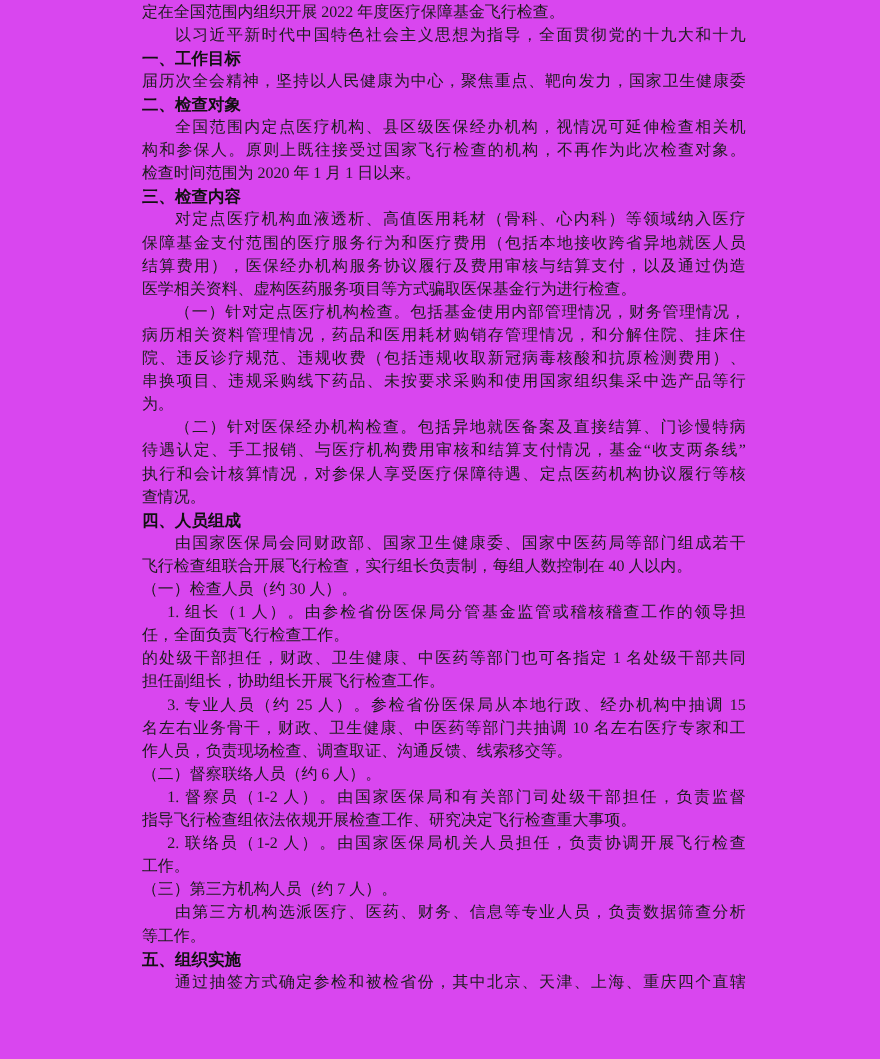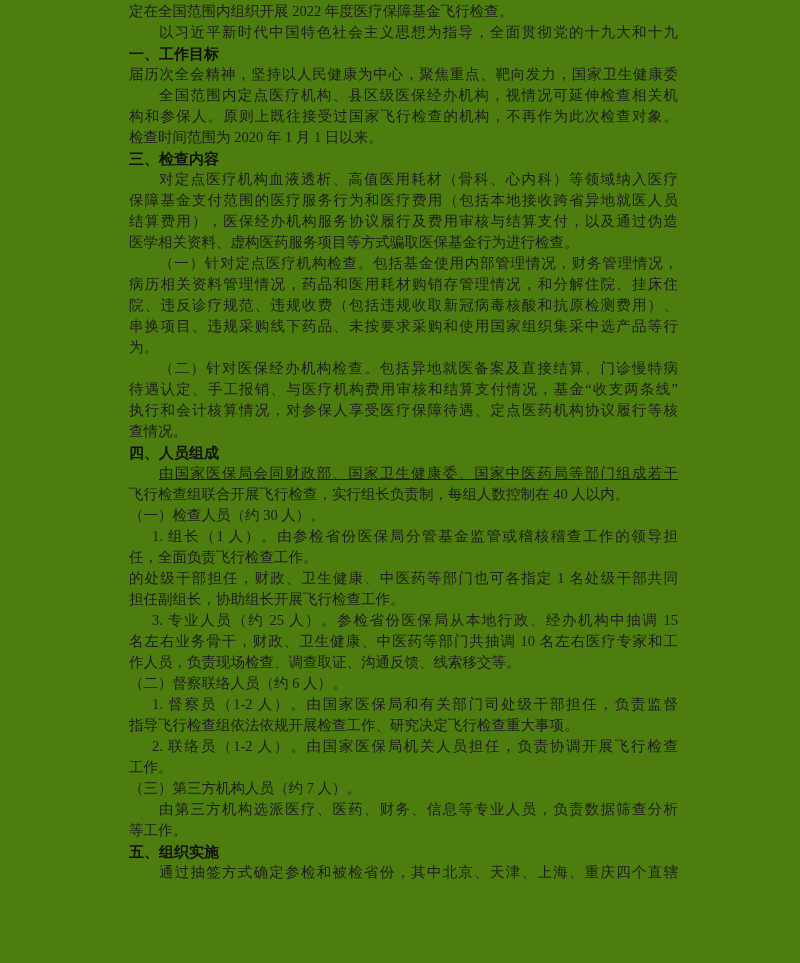--- a/index.html
+++ b/index.html
@@ -4,21 +4,21 @@
 <style>
   html, body {
     margin: 0;
     padding: 0;
     background: #ffffff;
   }
   .page {
     position: relative;
     width: 800px;
     height: 963px;
-    background: #4d7c0f;
+    background: #d946ef;
     overflow: hidden;
   }
   .doc-text {
     position: absolute;
     left: 129px;
     top: 1px;
     width: 549px;
   }
   .line {
     height: 21px;
@@ -43,39 +43,40 @@
 </style>
 </head>
 <body style="background: rgb(255, 255, 255);">
 
 <div class="page">
   <div class="doc-text" style="color: rgb(29, 29, 29);">
       <div class="line" style="text-indent: 0px;">定在全国范围内组织开展 2022 年度医疗保障基金飞行检查。</div>
       <div class="line full" style="text-indent: 30px;">以习近平新时代中国特色社会主义思想为指导，全面贯彻党的十九大和十九</div>
       <div class="line heading" style="text-indent: 0px;">一、工作目标</div>
       <div class="line full" style="text-indent: 0px;">届历次全会精神，坚持以人民健康为中心，聚焦重点、靶向发力，国家卫生健康委</div>
+      <div class="line heading" style="text-indent: 0px;">二、检查对象</div>
       <div class="line full" style="text-indent: 30px;">全国范围内定点医疗机构、县区级医保经办机构，视情况可延伸检查相关机</div>
       <div class="line full" style="text-indent: 0px;">构和参保人。原则上既往接受过国家飞行检查的机构，不再作为此次检查对象。</div>
       <div class="line" style="text-indent: 0px;">检查时间范围为 2020 年 1 月 1 日以来。</div>
       <div class="line heading" style="text-indent: 0px;">三、检查内容</div>
       <div class="line full" style="text-indent: 30px;">对定点医疗机构血液透析、高值医用耗材（骨科、心内科）等领域纳入医疗</div>
       <div class="line full" style="text-indent: 0px;">保障基金支付范围的医疗服务行为和医疗费用（包括本地接收跨省异地就医人员</div>
       <div class="line full" style="text-indent: 0px;">结算费用），医保经办机构服务协议履行及费用审核与结算支付，以及通过伪造</div>
       <div class="line" style="text-indent: 0px;">医学相关资料、虚构医药服务项目等方式骗取医保基金行为进行检查。</div>
       <div class="line full" style="text-indent: 30px;">（一）针对定点医疗机构检查。包括基金使用内部管理情况，财务管理情况，</div>
       <div class="line full" style="text-indent: 0px;">病历相关资料管理情况，药品和医用耗材购销存管理情况，和分解住院、挂床住</div>
       <div class="line full" style="text-indent: 0px;">院、违反诊疗规范、违规收费（包括违规收取新冠病毒核酸和抗原检测费用）、</div>
       <div class="line full" style="text-indent: 0px;">串换项目、违规采购线下药品、未按要求采购和使用国家组织集采中选产品等行</div>
       <div class="line" style="text-indent: 0px;">为。</div>
       <div class="line full" style="text-indent: 30px;">（二）针对医保经办机构检查。包括异地就医备案及直接结算、门诊慢特病</div>
       <div class="line full" style="text-indent: 0px;">待遇认定、手工报销、与医疗机构费用审核和结算支付情况，基金“收支两条线”</div>
       <div class="line full" style="text-indent: 0px;">执行和会计核算情况，对参保人享受医疗保障待遇、定点医药机构协议履行等核</div>
       <div class="line" style="text-indent: 0px;">查情况。</div>
       <div class="line heading" style="text-indent: 0px;">四、人员组成</div>
-      <div class="line full" style="text-indent: 30px; text-decoration: underline;">由国家医保局会同财政部、国家卫生健康委、国家中医药局等部门组成若干</div>
+      <div class="line full" style="text-indent: 30px;">由国家医保局会同财政部、国家卫生健康委、国家中医药局等部门组成若干</div>
       <div class="line" style="text-indent: 0px;">飞行检查组联合开展飞行检查，实行组长负责制，每组人数控制在 40 人以内。</div>
       <div class="line" style="text-indent: 0px;">（一）检查人员（约 30 人）。</div>
       <div class="line full" style="text-indent: 23px;">1. 组长（1 人）。由参检省份医保局分管基金监管或稽核稽查工作的领导担</div>
       <div class="line" style="text-indent: 0px;">任，全面负责飞行检查工作。</div>
       <div class="line full" style="text-indent: 0px;">的处级干部担任，财政、卫生健康、中医药等部门也可各指定 1 名处级干部共同</div>
       <div class="line" style="text-indent: 0px;">担任副组长，协助组长开展飞行检查工作。</div>
       <div class="line full" style="text-indent: 23px;">3. 专业人员（约 25 人）。参检省份医保局从本地行政、经办机构中抽调 15</div>
       <div class="line full" style="text-indent: 0px;">名左右业务骨干，财政、卫生健康、中医药等部门共抽调 10 名左右医疗专家和工</div>
       <div class="line" style="text-indent: 0px;">作人员，负责现场检查、调查取证、沟通反馈、线索移交等。</div>
       <div class="line" style="text-indent: 0px;">（二）督察联络人员（约 6 人）。</div>

